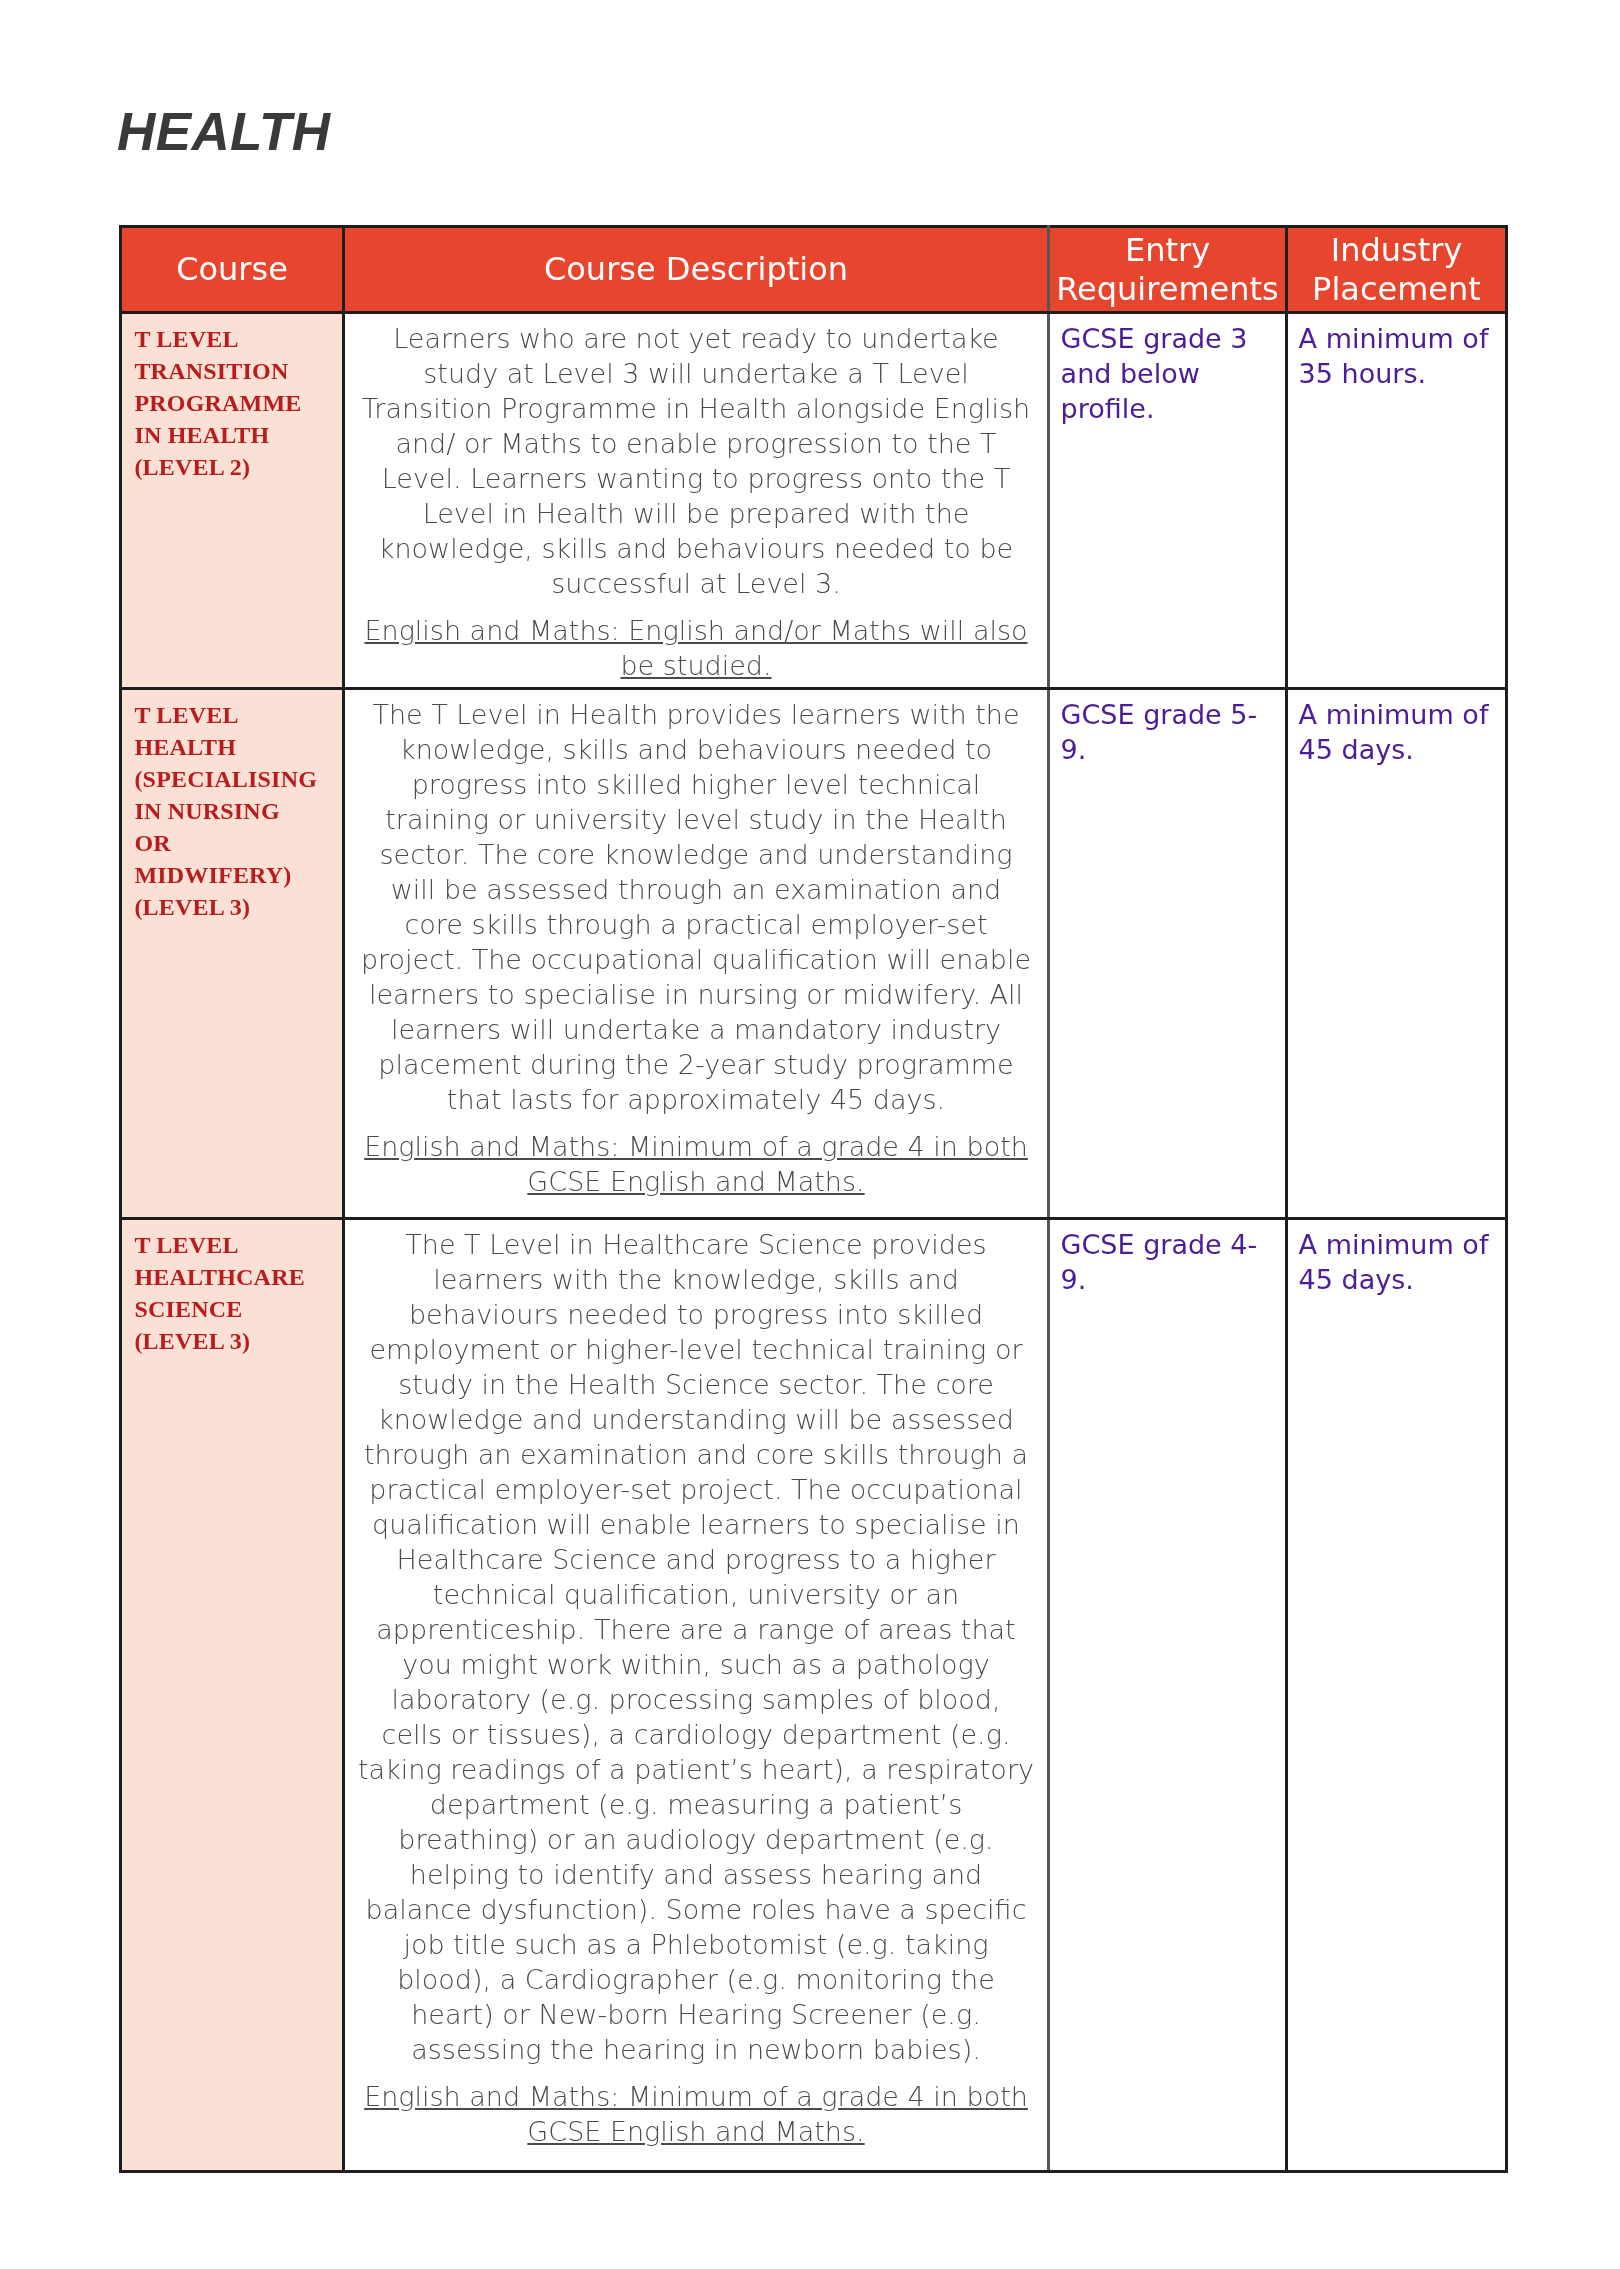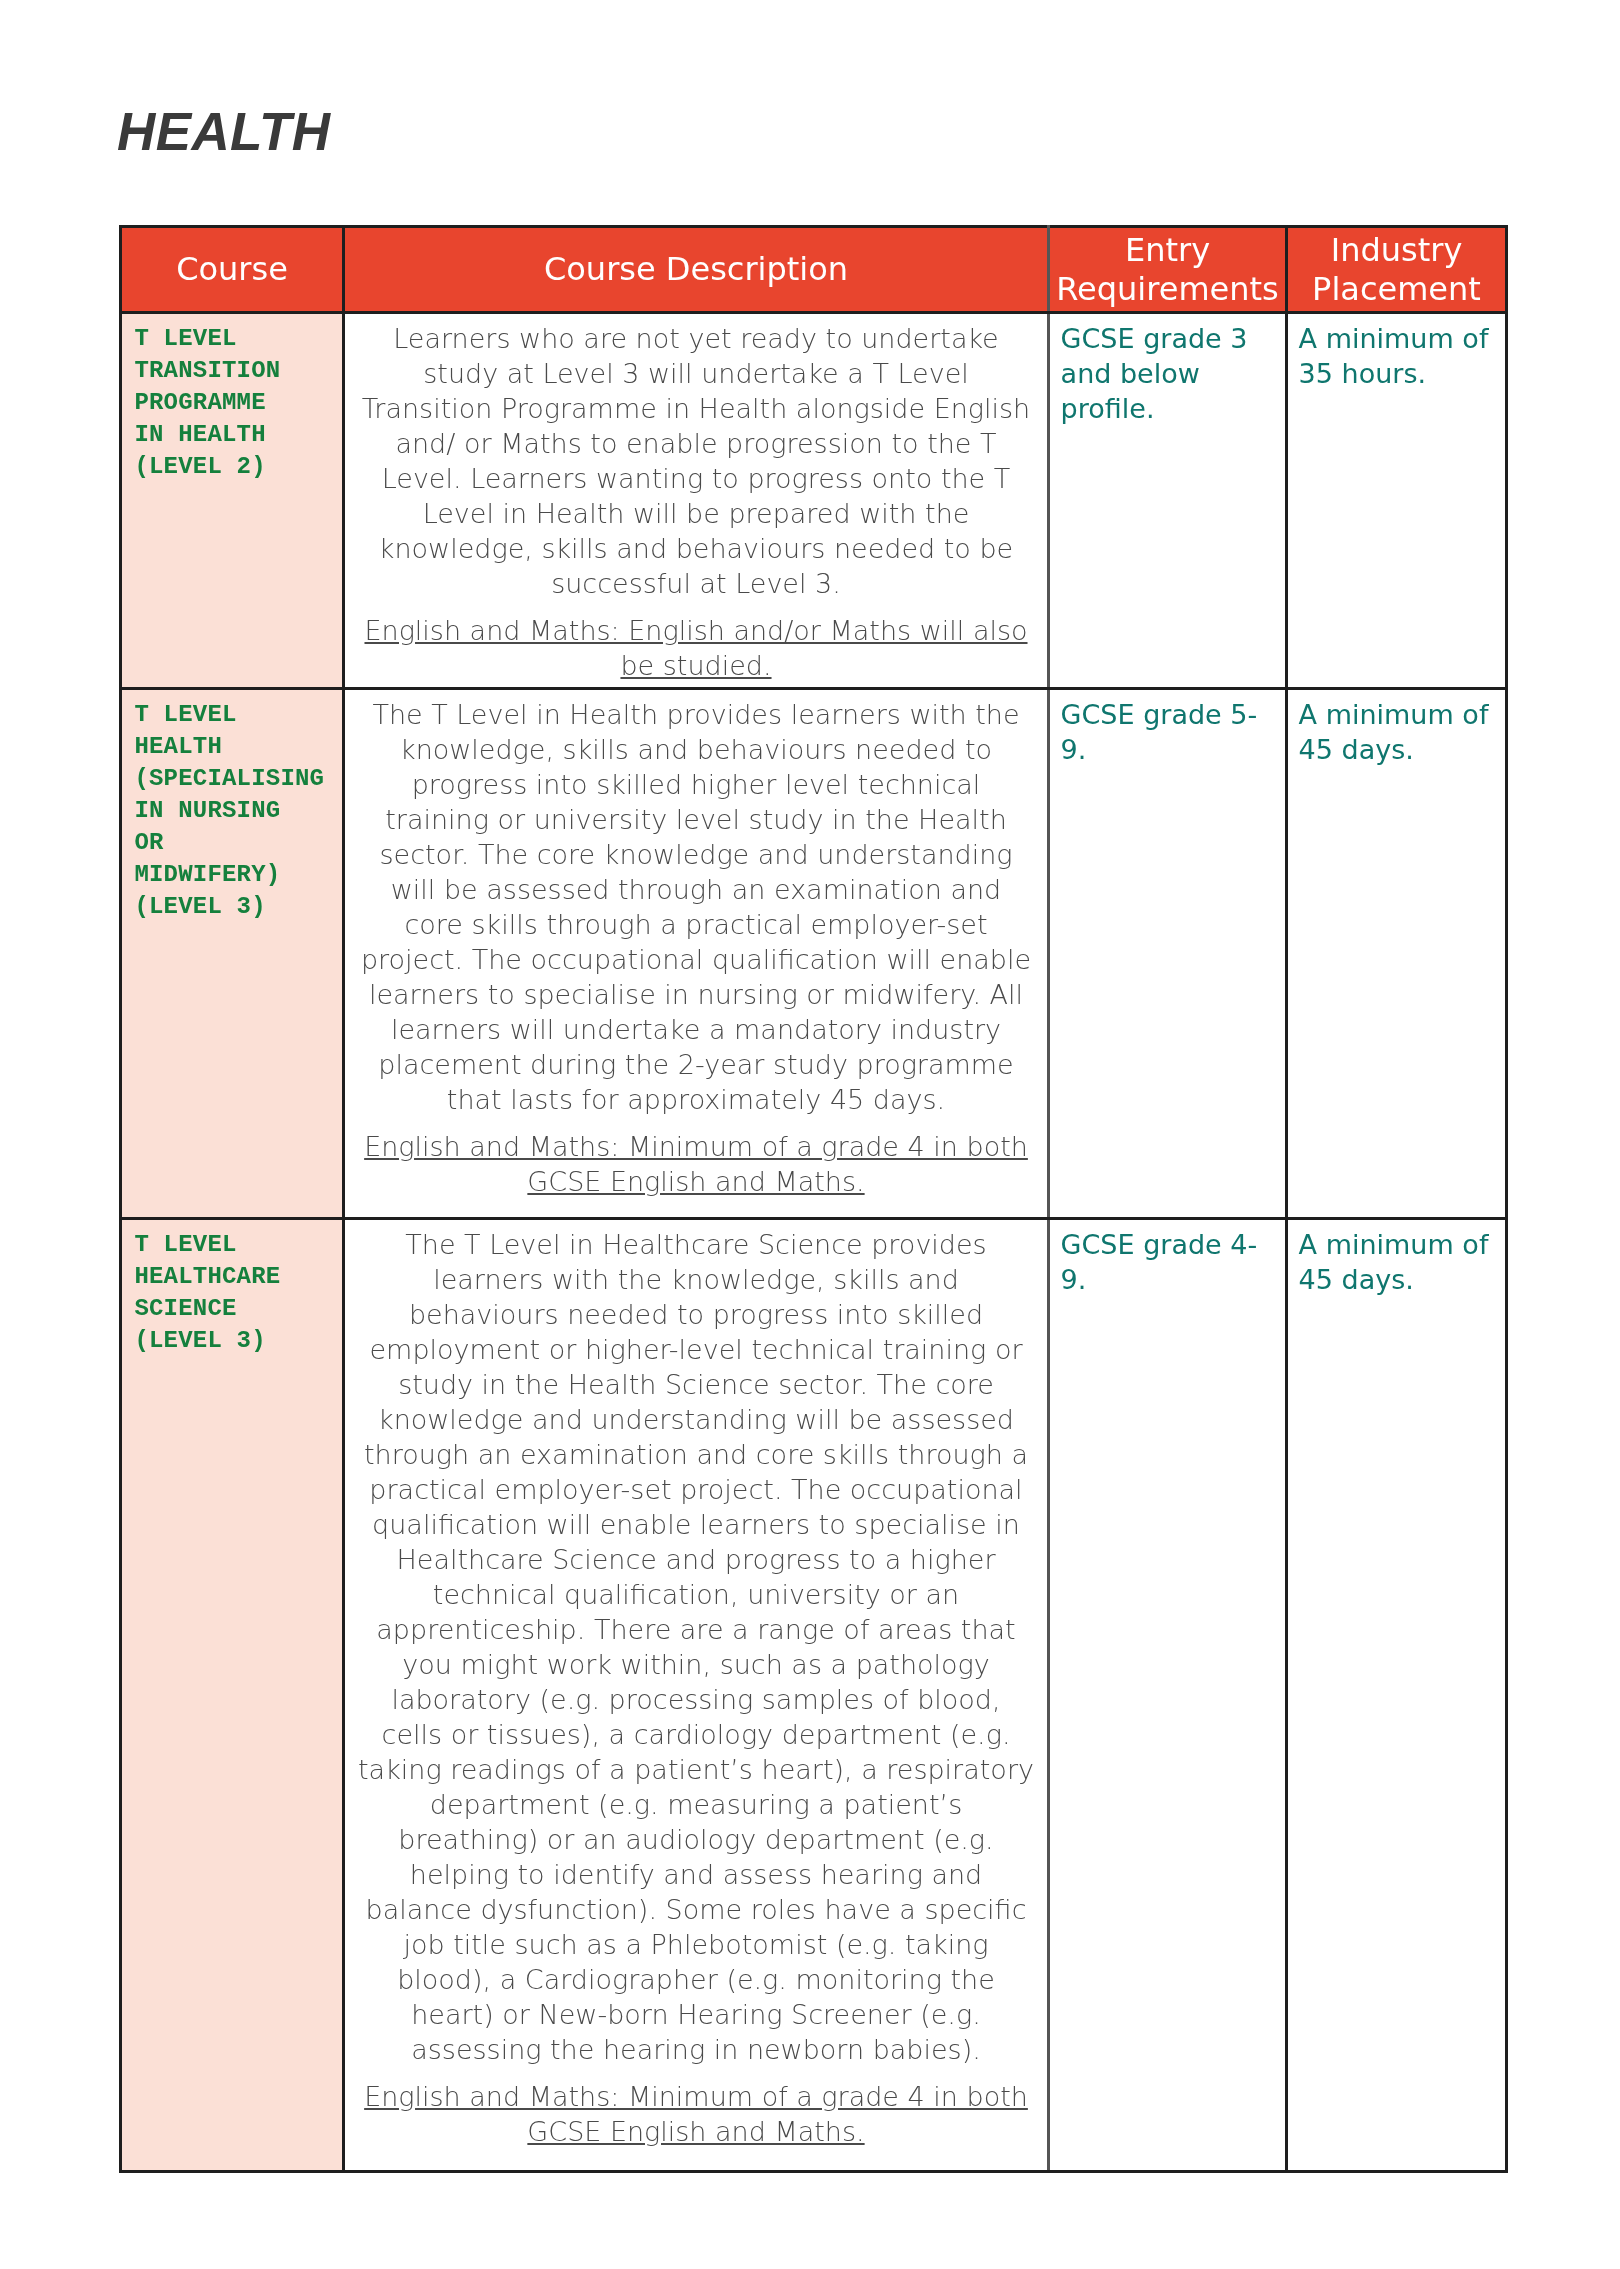--- a/index.html
+++ b/index.html
@@ -58,25 +58,25 @@
     border-right-color: #555;
   }
   col.c-course { width: 223px; }
   col.c-desc   { width: 705px; }
   col.c-entry  { width: 238px; }
   col.c-place  { width: 220px; }
 
   td.course-cell {
     background: #fbe0d6;
     padding: 8.9px 12.4px 8.9px 12.4px;
-    font-family: Liberation Mono, monospace;
+    font-family: Liberation Serif, serif;
     font-weight: 700;
     font-size: 24px;
     line-height: 32px;
-    color: #15803d;
+    color: #b91c1c;
     letter-spacing: 0.2px;
   }
   td.desc-cell {
     background: #ffffff;
     padding: 7px 12.4px 3.5px 12.4px;
     font-family: "DejaVu Sans", sans-serif;
     font-weight: 300;
     font-size: 27px;
     line-height: 35px;
     color: #4a4a4a;
@@ -91,21 +91,21 @@
     margin-top: 12.4px;
     text-decoration: underline;
   }
   td.entry-cell,
   td.place-cell {
     background: #ffffff;
     padding: 7px 10.6px;
     font-family: "DejaVu Sans", sans-serif;
     font-size: 27px;
     line-height: 35px;
-    color: #0f766e;
+    color: #4c1d95;
   }
   tr.row-1 td { height: 330px; }
   tr.row-2 td { height: 509px; }
   tr.row-3 td { height: 933px; }
   .line { display: block; }
 </style>
 </head>
 <body>
 
 <h1 class="page-title">HEALTH</h1>

